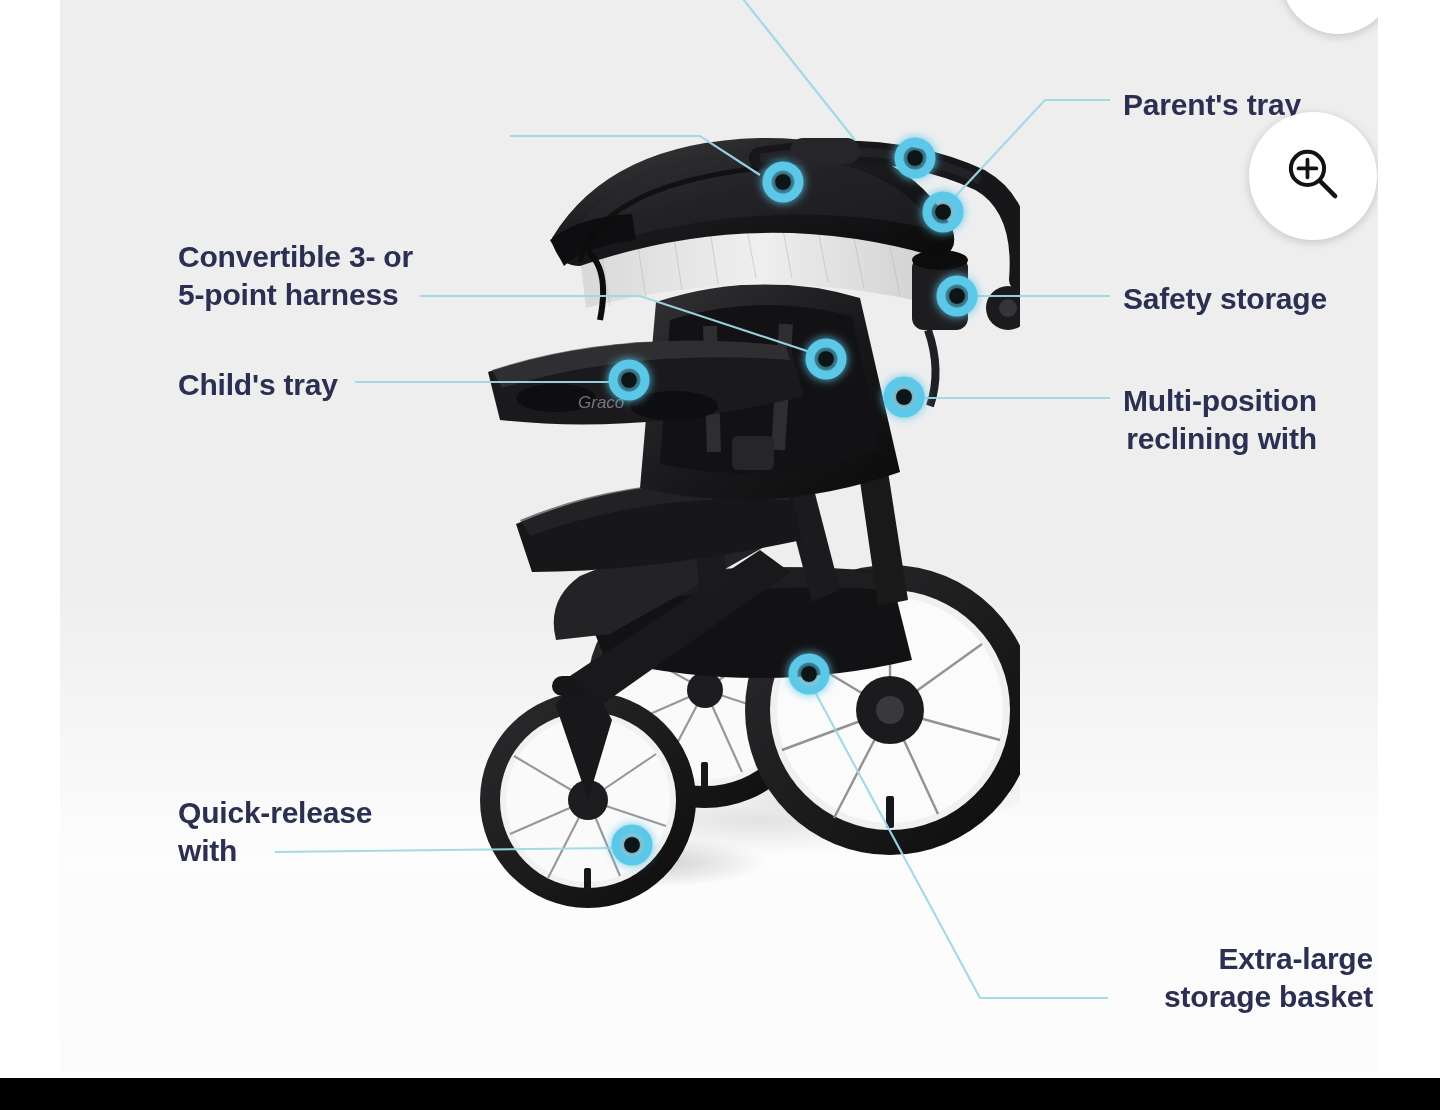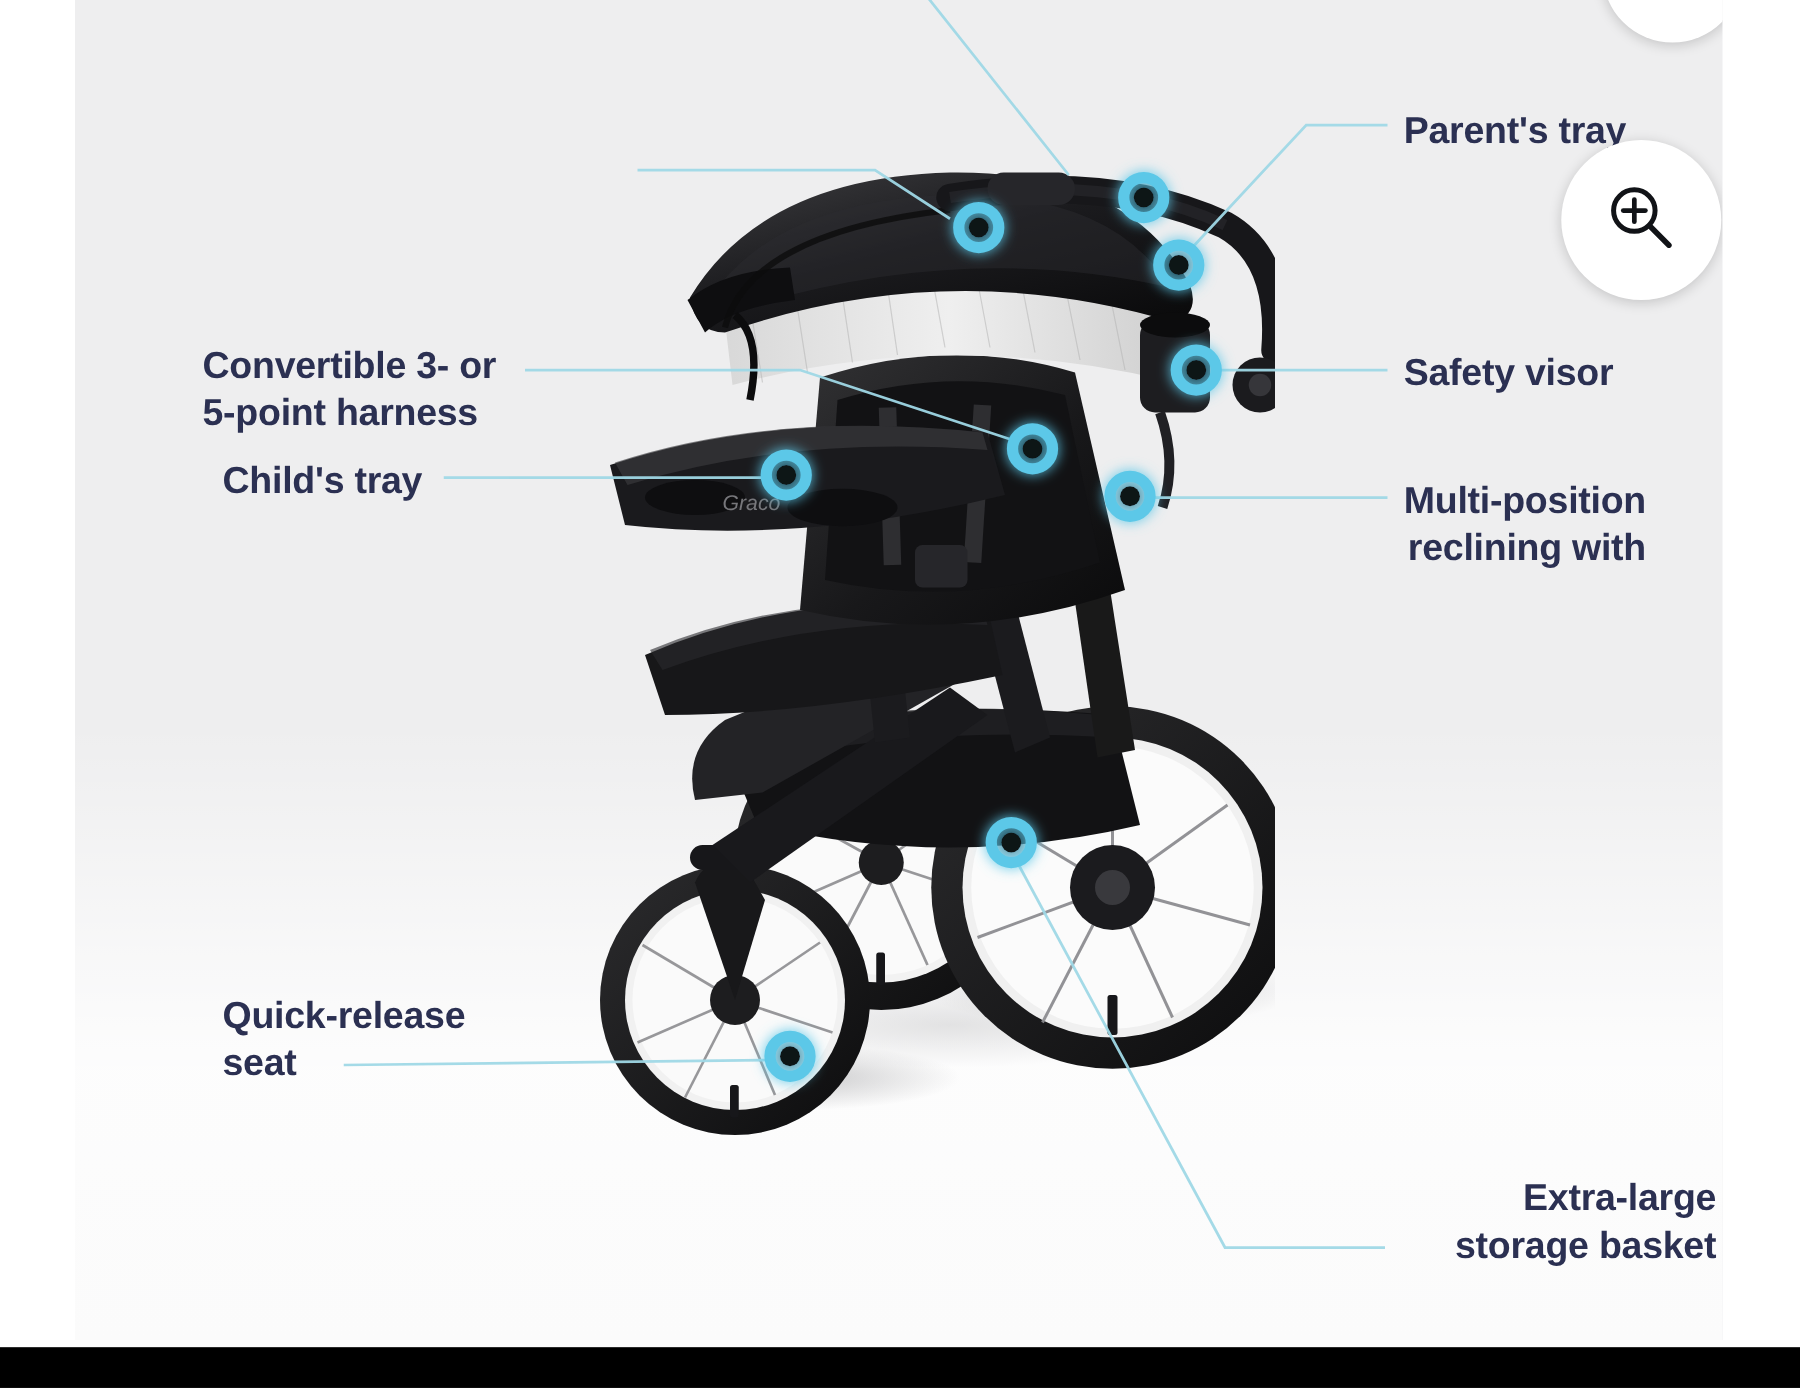--- a/index.html
+++ b/index.html
@@ -268,32 +268,32 @@
           </g>
         </g>
       </g>
     </svg>
 
     <div class="label" style="left:118px;top:-14px;"></div>
 
 
     <div class="label right" style="left:1063px;top:86px;">Parent's tray</div>
 
-    <div class="label" style="left:102px;top:238px;margin-top:36px;">Convertible 3- or
+    <div class="label" style="left:118px;top:238px;">Convertible 3- or
 5-point harness</div>
 
-    <div class="label right" style="left:1063px;top:280px;">Safety visor</div>
+    <div class="label right" style="left:1063px;top:280px;">Safety storage</div>
 
     <div class="label" style="left:118px;top:366px;">Child's tray</div>
 
     <div class="label right" style="left:1063px;top:382px;">Multi-position
 reclining with</div>
 
     <div class="label" style="left:118px;top:794px;">Quick-release
-seat</div>
+with</div>
 
     <div class="label right" style="left:1063px;top:940px;margin-left:41px;">Extra-large
 storage basket</div>
 
     <div class="round-btn" id="zoom-out-btn">
       <span>
         <svg width="56" height="56" viewBox="0 0 56 56">
           <circle cx="23" cy="23" r="15" fill="none" stroke="#111317" stroke-width="3.6"></circle>
           <line x1="15" y1="23" x2="31" y2="23" stroke="#111317" stroke-width="3.4" stroke-linecap="round"></line>
           <line x1="34" y1="34" x2="48" y2="48" stroke="#111317" stroke-width="4" stroke-linecap="round"></line>

